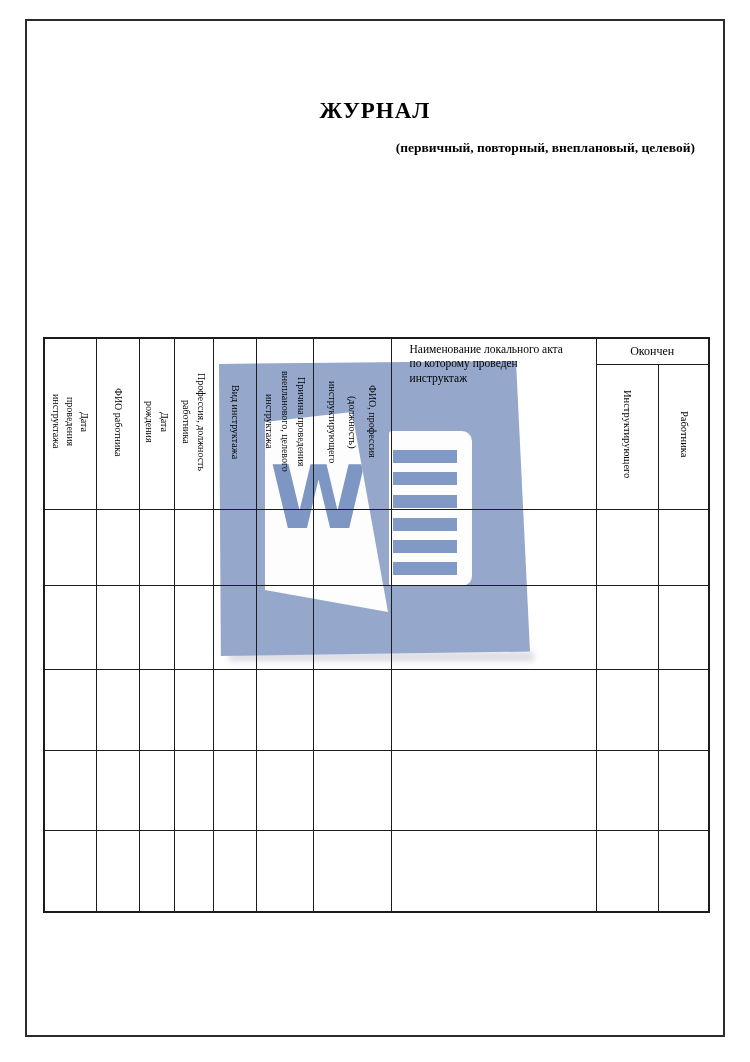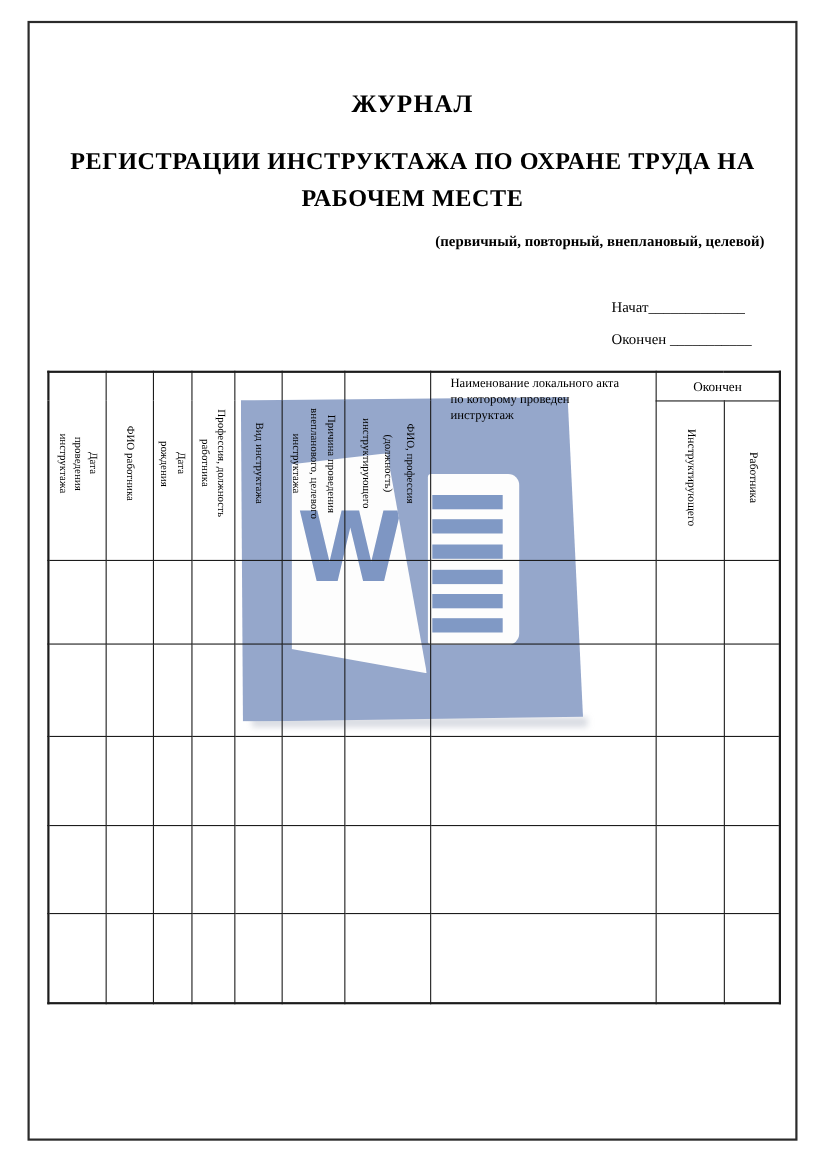--- a/index.html
+++ b/index.html
@@ -1,21 +1,21 @@
 <!DOCTYPE html>
 <html><head>
 <meta charset="utf-8">
 <style>
   html,body{margin:0;padding:0;background:#fff;}
   .canvas{position:relative;width:750px;height:1062px;background:#ffffff;
           font-family:"Liberation Serif","DejaVu Serif",serif;color:#000;overflow:hidden;}
   .frame{position:absolute;left:25px;top:19px;width:700px;height:1018px;
          border:2px solid #2b2b2b;box-sizing:border-box;z-index:0;}
   
-  .titles{position:absolute;left:55px;top:82px;width:640px;text-align:center;z-index:3;}
+  .titles{position:absolute;left:55px;top:98px;width:640px;text-align:center;z-index:3;}
   .t1{font-size:23px;font-weight:bold;letter-spacing:1px;}
   .t2{margin-top:22px;font-size:22px;font-weight:bold;line-height:33px;letter-spacing:.5px;}
   .sub{margin-top:16px;font-size:13.5px;font-weight:bold;text-align:right;}
   .dates{position:absolute;left:556px;top:272px;z-index:3;font-size:13.5px;}
   .dates div{margin-bottom:13px;}
   
   .watermark{position:absolute;left:219px;top:361px;width:311px;height:295px;z-index:1;}
   .wm-bg{position:absolute;left:0;top:0;width:311px;height:295px;background:#95a7cb;
          clip-path:polygon(0% 1%,95.5% 0%,100% 98.5%,0.6% 100%);}
   .wm-shadow{position:absolute;left:10px;bottom:-5px;width:305px;height:9px;
@@ -52,28 +52,23 @@
   .journal tbody tr:nth-child(5){height:82px;}
 </style>
 </head>
 <body>
 
 <div class="canvas">
   <div class="frame"></div>
 
   <div class="titles">
     <div class="t1">ЖУРНАЛ</div>
-    <div class="t2">РЕГИСТРАЦИИ ИНСТРУКТАЖА ПО ОХРАНЕ ТРУДА НА РАБОЧЕМ МЕСТЕ</div>
     <div class="sub">(первичный, повторный, внеплановый, целевой)</div>
   </div>
 
-  <div class="dates">
-    <div>Начат_____________</div>
-    <div>Окончен ___________</div>
-  </div>
 
   <div class="watermark">
     <div class="wm-shadow"></div>
     <div class="wm-bg"></div>
     <div class="wm-cover">
       <span class="wm-w">W</span>
     </div>
     <div class="wm-page">
       <div class="wm-bar"></div>
       <div class="wm-bar"></div>

